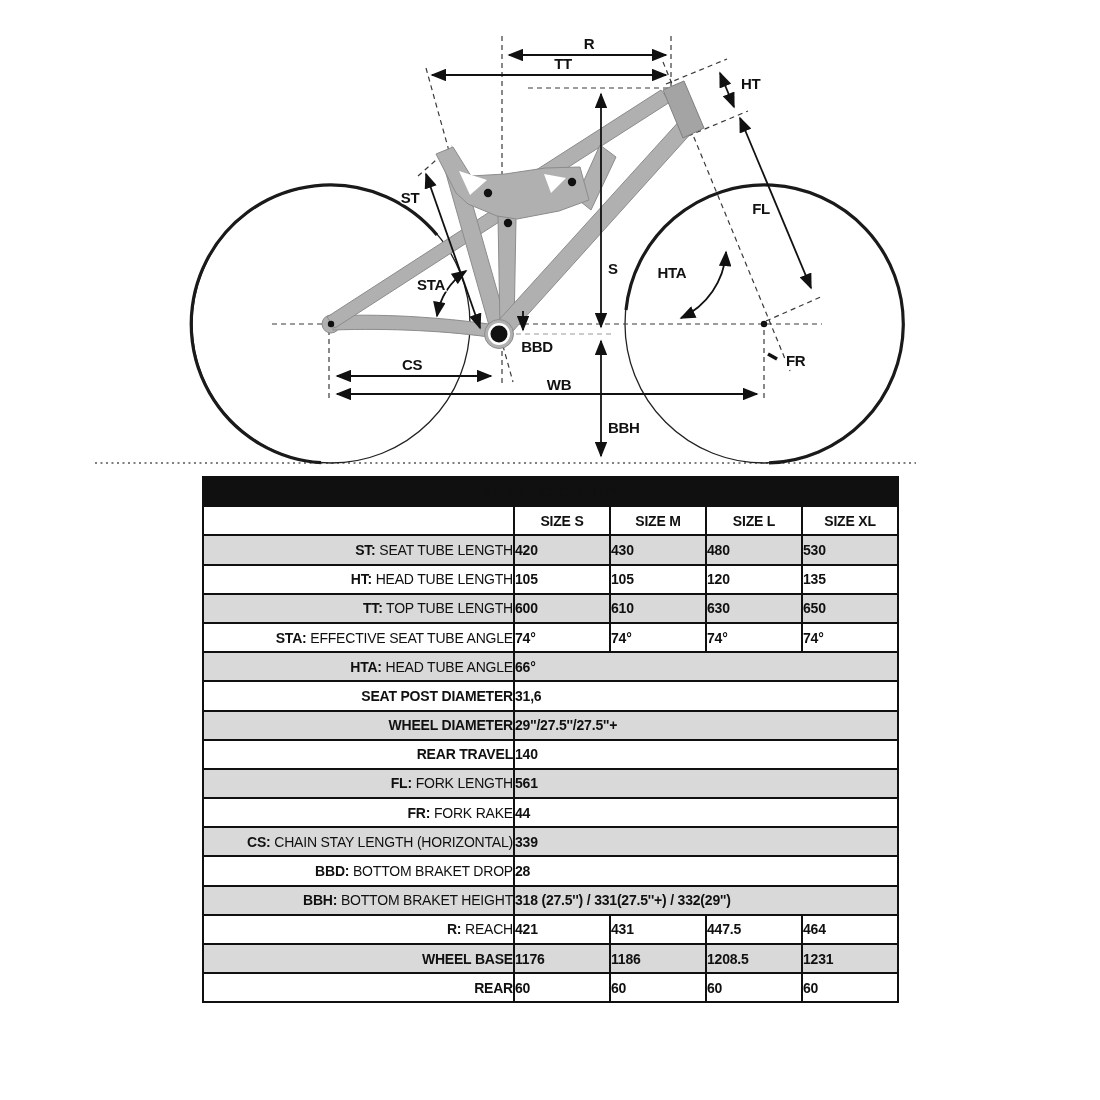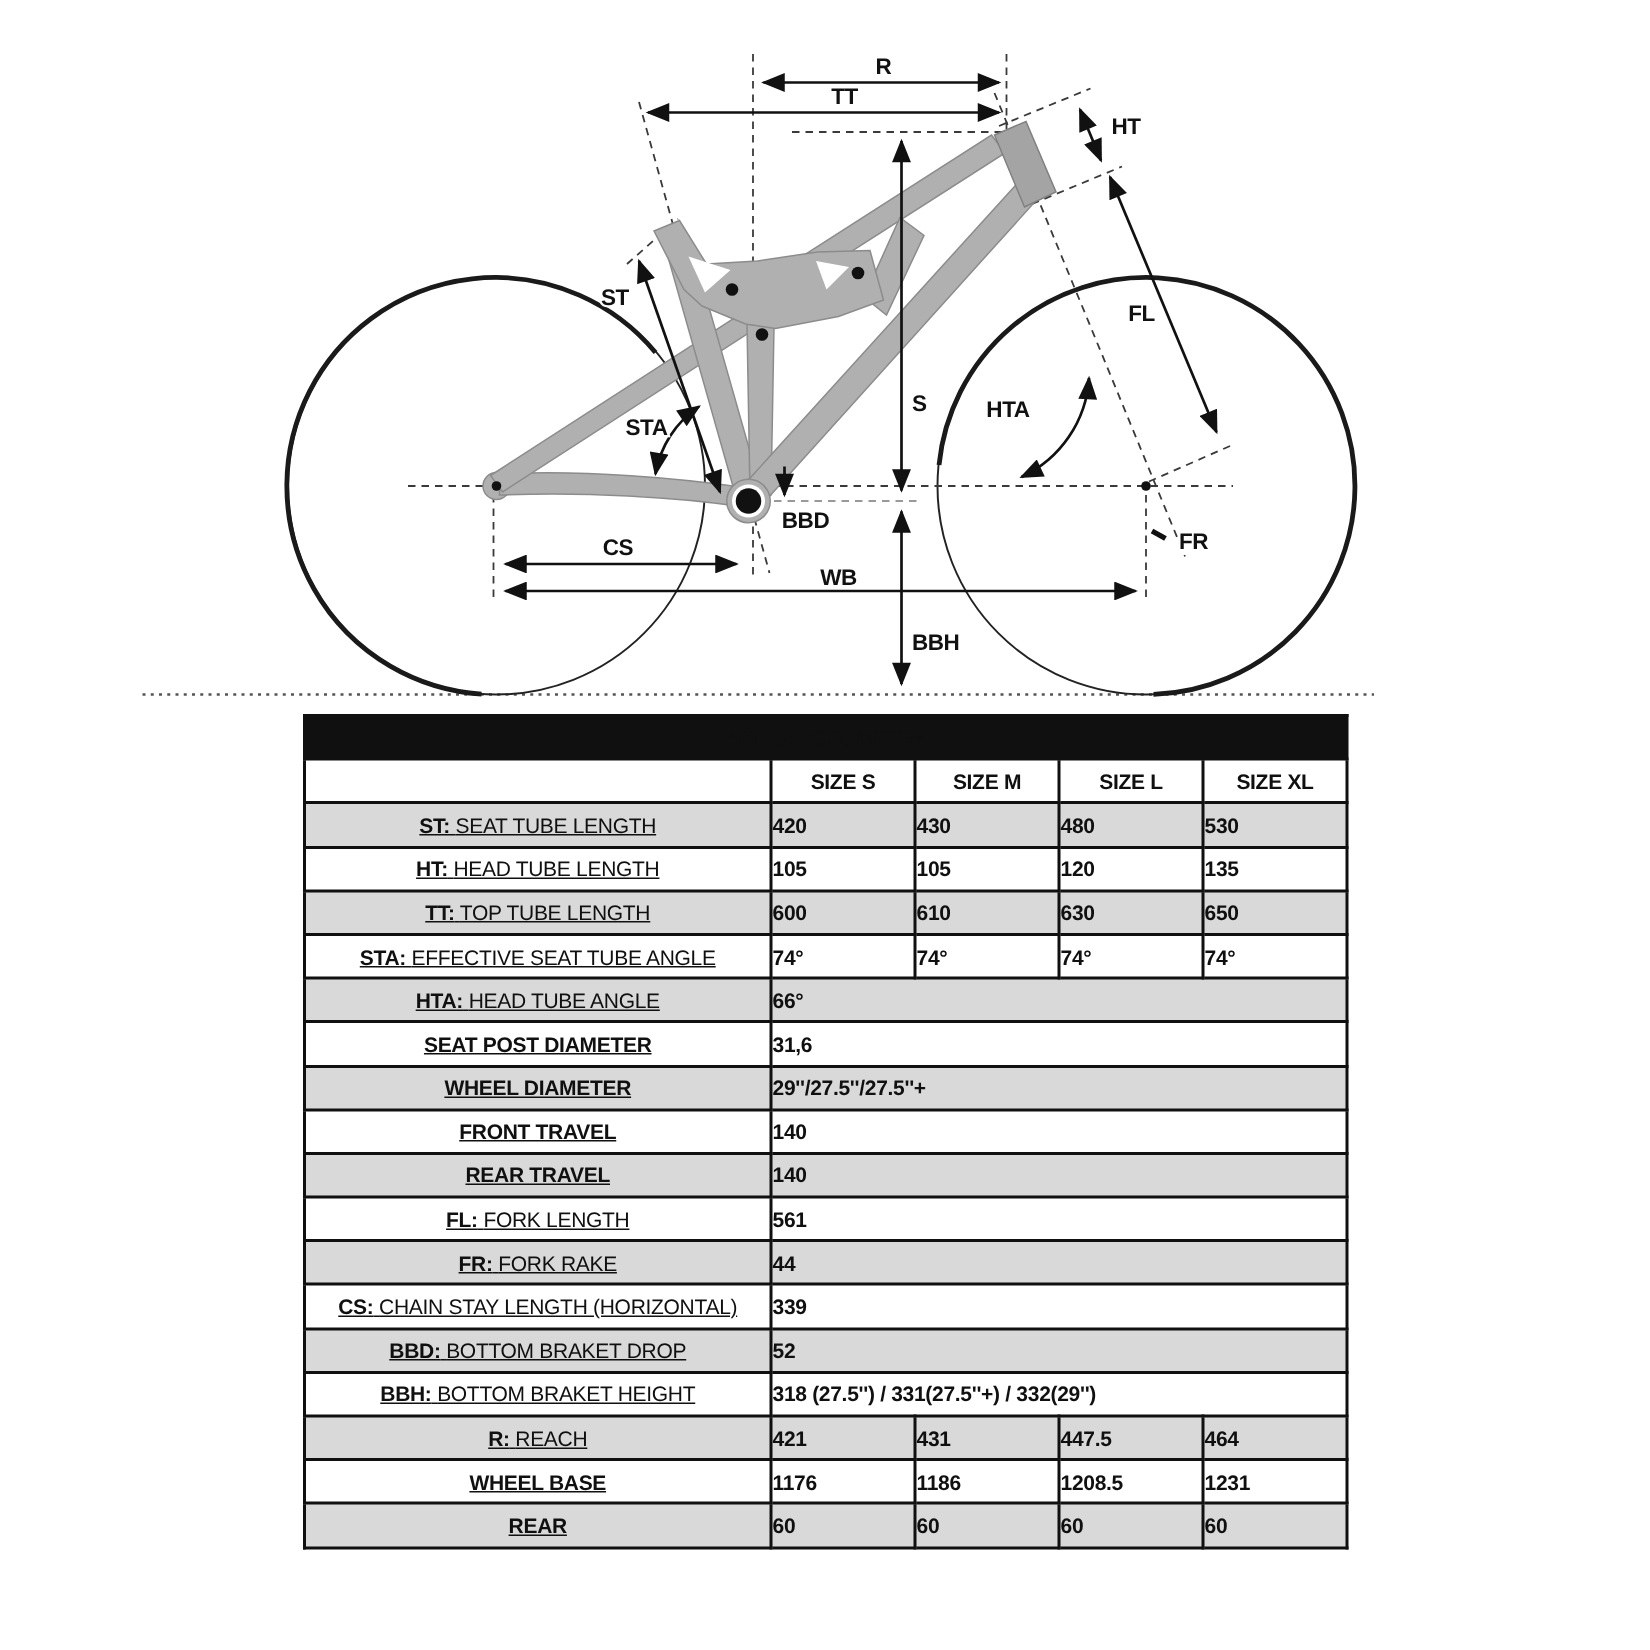--- a/index.html
+++ b/index.html
@@ -9,21 +9,21 @@
            stroke:#fff;stroke-width:3px;paint-order:stroke;letter-spacing:-0.3px;}
   
   table.geo{position:absolute;left:202px;top:476px;width:695px;border-collapse:collapse;
             table-layout:fixed;border:2px solid #101010;}
   table.geo th,table.geo td{border:2px solid #101010;height:27.2px;padding:0;
             font-size:14px;color:#101010;letter-spacing:-0.2px;line-height:1;}
   th.title{background:#101010;color:#fff;font-size:17px;height:26px;letter-spacing:0;}
   th.title .model{font-weight:700;}
   th.title .rest{font-weight:400;}
   th.size{font-weight:700;font-size:14.5px;text-align:center;background:#fff;margin-top:40px;}
-  td.lbl{text-align:center;padding-left:8px;background:transparent;text-decoration:underline;}
+  td.lbl{text-align:right;padding-left:8px;background:transparent;}
   td.lbl .abbr{font-weight:700;}
   td.lbl .nm{font-weight:400;}
   td.val{font-weight:700;font-size:14.5px;}
   tbody tr:nth-child(odd){background:#d9d9d9;}
   tbody tr:nth-child(even){background:#fff;}
 </style>
 </head>
 <body>
 
 <div class="stage">
@@ -197,42 +197,38 @@
     </tr>
     <tr>
       <td class="lbl"><span class="abbr">SEAT POST DIAMETER</span><span class="nm"></span></td>
       <td class="val" colspan="4">31,6</td>
     </tr>
     <tr>
       <td class="lbl"><span class="abbr">WHEEL DIAMETER</span><span class="nm"></span></td>
       <td class="val" colspan="4">29''/27.5''/27.5''+</td>
     </tr>
     <tr>
-      <td class="lbl"><span class="abbr">FRONT TRAVEL</span><span class="nm"></span></td>
-      <td class="val" colspan="4">140</td>
-    </tr>
-    <tr>
       <td class="lbl"><span class="abbr">REAR TRAVEL</span><span class="nm"></span></td>
       <td class="val" colspan="4">140</td>
     </tr>
     <tr>
       <td class="lbl"><span class="abbr">FL:</span> <span class="nm">FORK LENGTH</span></td>
       <td class="val" colspan="4">561</td>
     </tr>
     <tr>
       <td class="lbl"><span class="abbr">FR:</span> <span class="nm">FORK RAKE</span></td>
       <td class="val" colspan="4">44</td>
     </tr>
     <tr>
       <td class="lbl"><span class="abbr">CS:</span> <span class="nm">CHAIN STAY LENGTH (HORIZONTAL)</span></td>
       <td class="val" colspan="4">339</td>
     </tr>
     <tr>
       <td class="lbl"><span class="abbr">BBD:</span> <span class="nm">BOTTOM BRAKET DROP</span></td>
-      <td class="val" colspan="4">52</td>
+      <td class="val" colspan="4">28</td>
     </tr>
     <tr>
       <td class="lbl"><span class="abbr">BBH:</span> <span class="nm">BOTTOM BRAKET HEIGHT</span></td>
       <td class="val" colspan="4">318 (27.5'') / 331(27.5''+) / 332(29'')</td>
     </tr>
     <tr>
       <td class="lbl"><span class="abbr">R:</span> <span class="nm">REACH</span></td>
       <td class="val">421</td>
       <td class="val">431</td>
       <td class="val">447.5</td>

